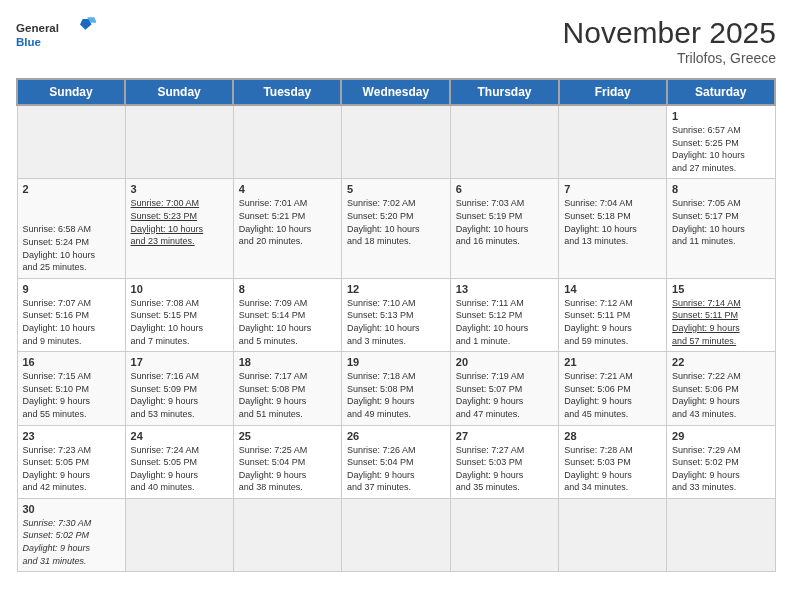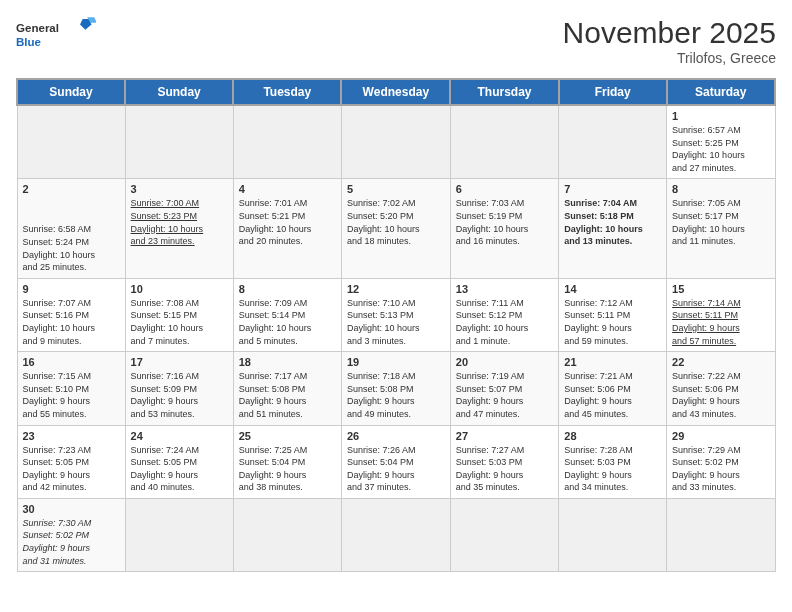--- a/index.html
+++ b/index.html
@@ -158,21 +158,21 @@
         </td>
         <td>
           <span class="day-num">6</span>
           <div class="day-info" style="white-space: pre-line;">Sunrise: 7:03 AM
 Sunset: 5:19 PM
 Daylight: 10 hours
 and 16 minutes.</div>
         </td>
         <td>
           <span class="day-num">7</span>
-          <div class="day-info" style="white-space: pre-line; font-weight: bold;">Sunrise: 7:04 AM
+          <div class="day-info" style="white-space: pre-line;">Sunrise: 7:04 AM
 Sunset: 5:18 PM
 Daylight: 10 hours
 and 13 minutes.</div>
         </td>
         <td>
           <span class="day-num">8</span>
           <div class="day-info" style="white-space: pre-line;">Sunrise: 7:05 AM
 Sunset: 5:17 PM
 Daylight: 10 hours
 and 11 minutes.</div>

